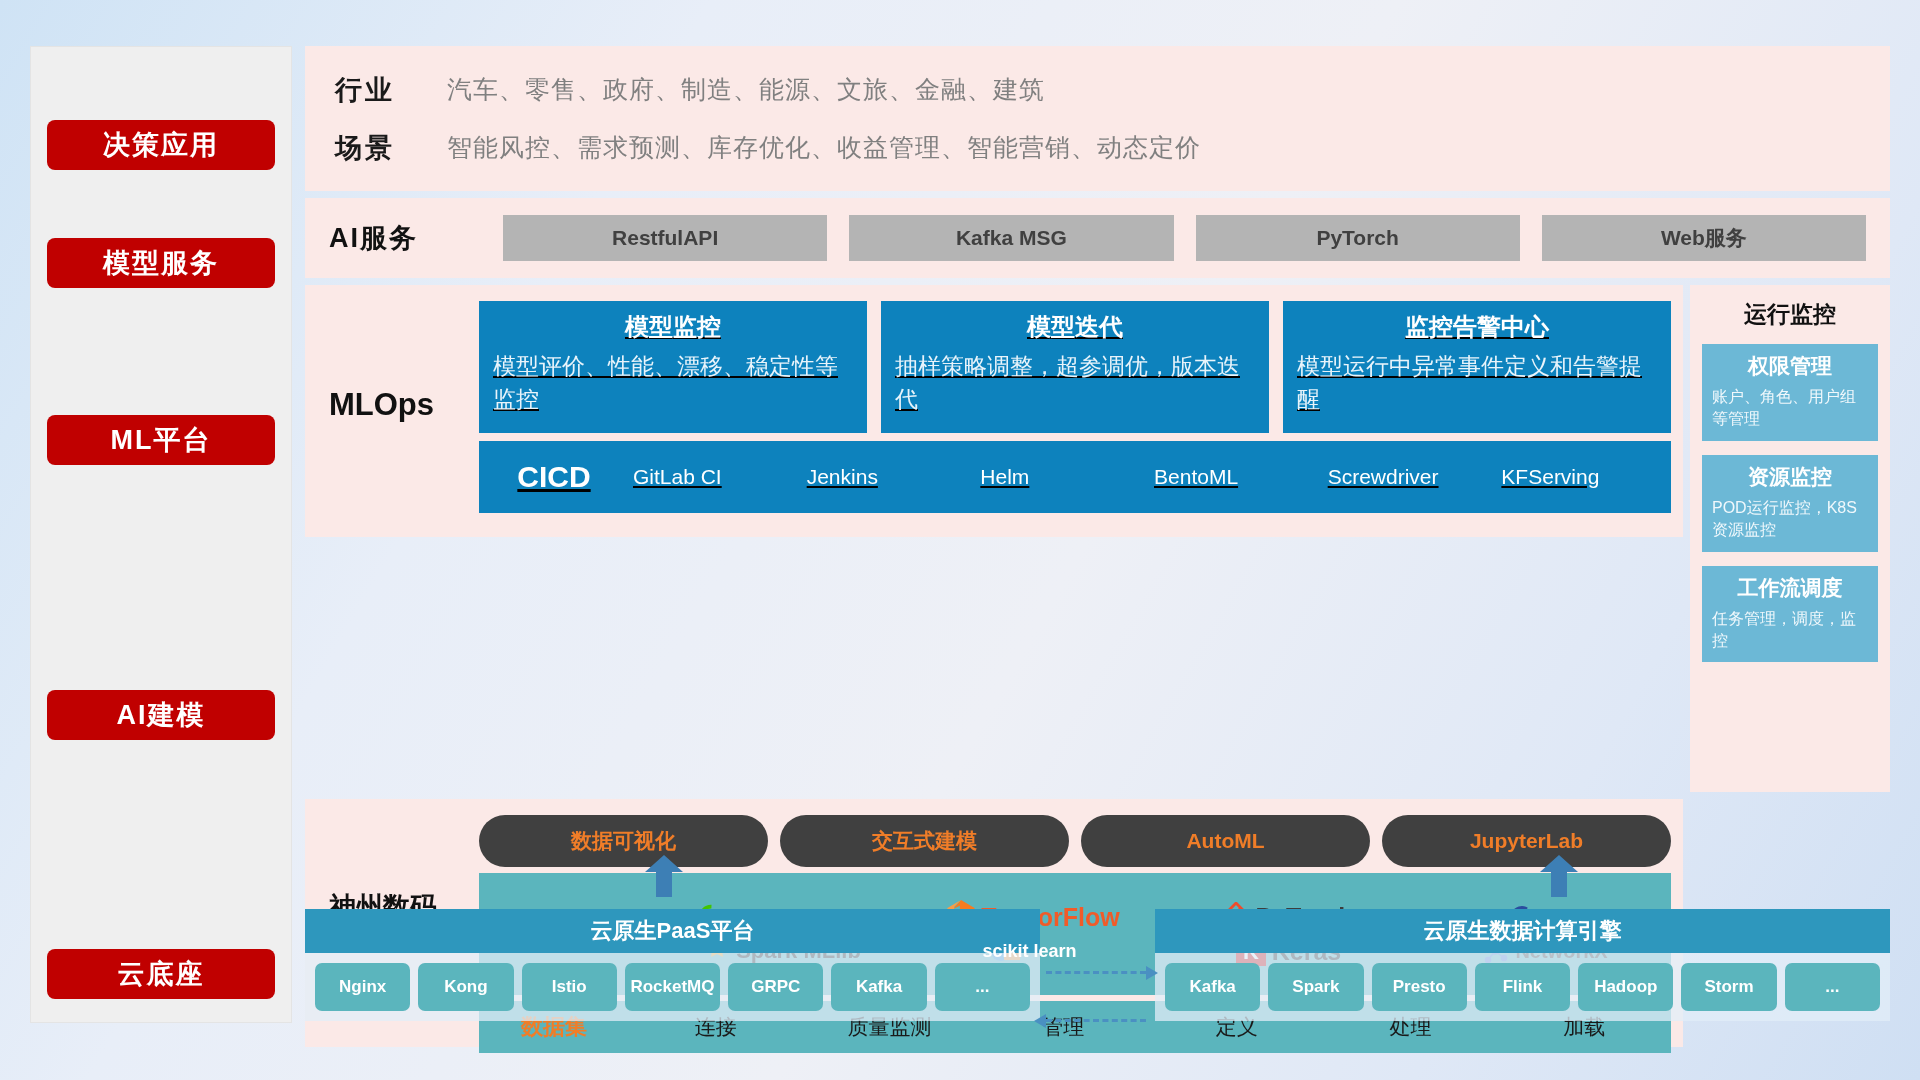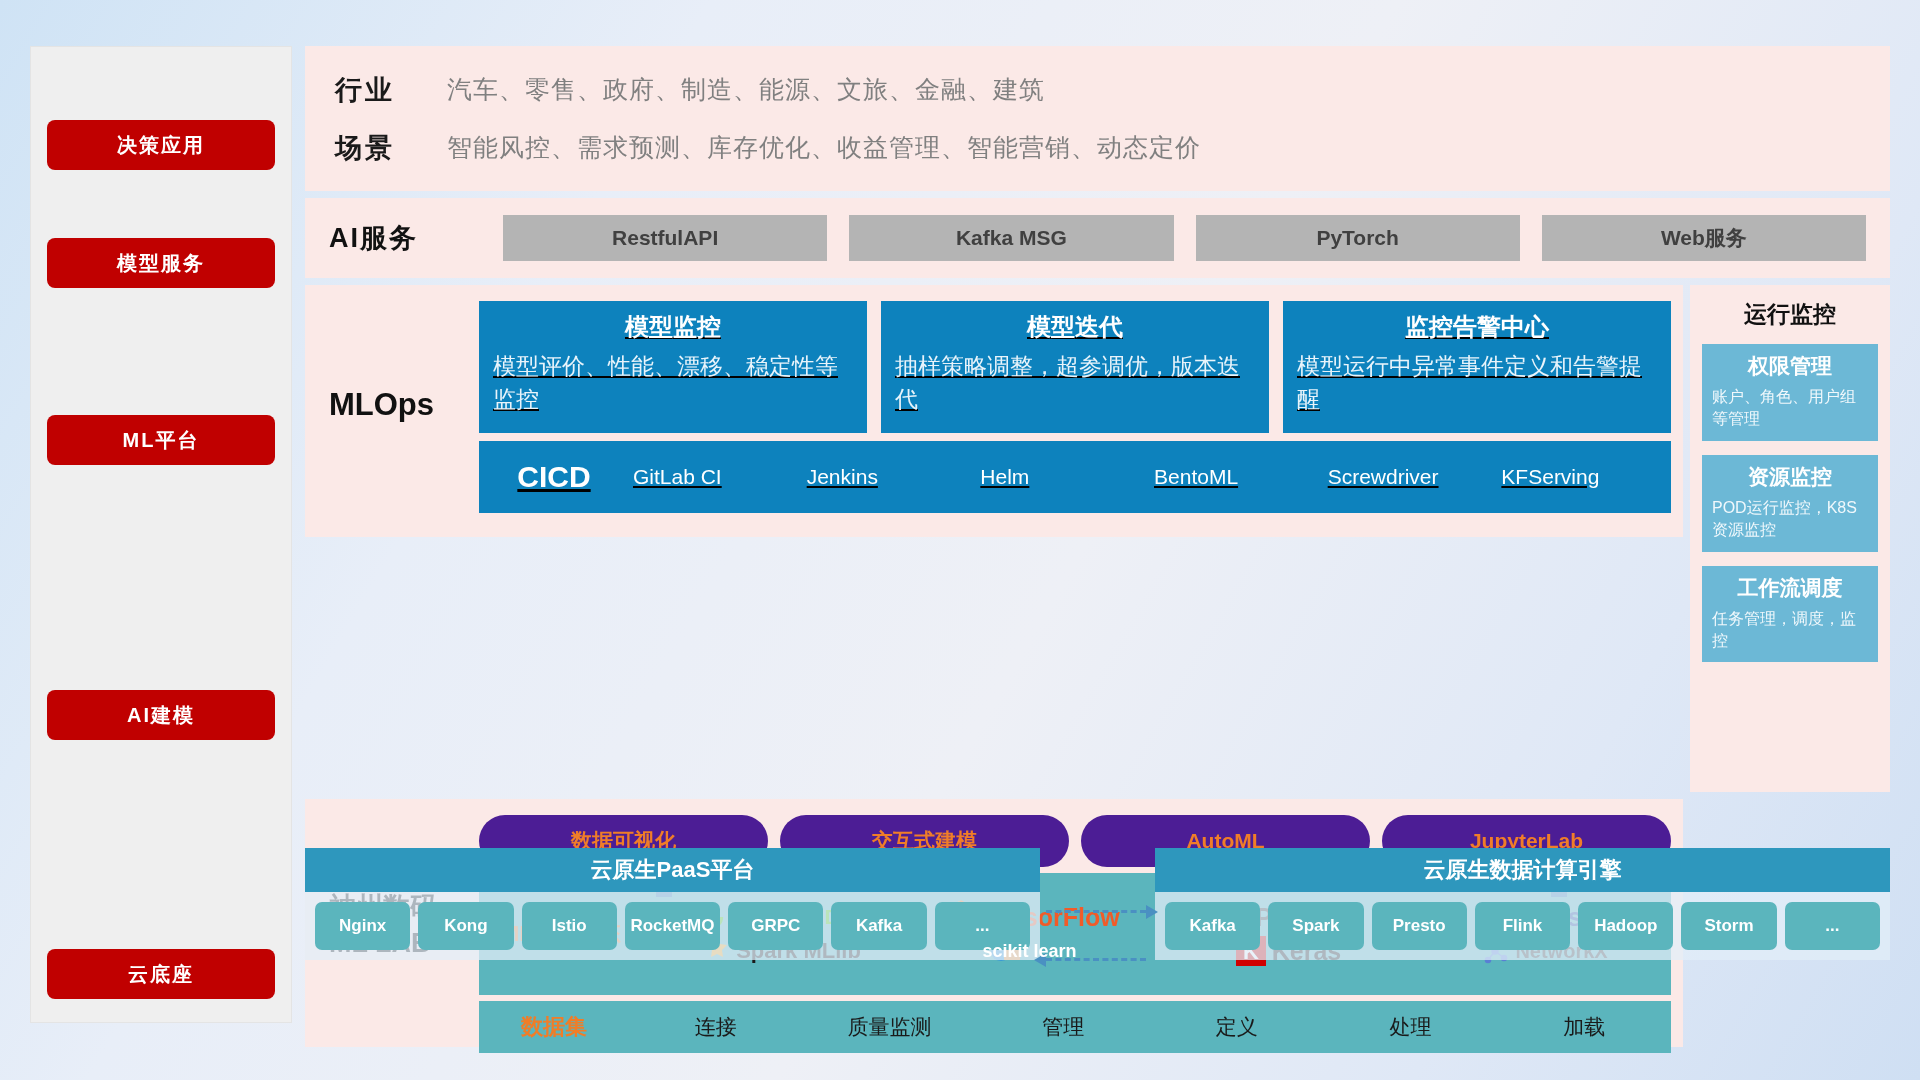--- a/index.html
+++ b/index.html
@@ -12,21 +12,21 @@
   .canvas{position:absolute;inset:0;}
 
   
   .rail{
     position:absolute;left:30px;top:46px;width:260px;height:975px;
     background:#efefef;border:1px solid #e4e4e4;
   }
   .pill{
     position:absolute;left:16px;width:228px;height:50px;
     background:#c00000;border-radius:8px;color:#fff;
-    font-size:20px;font-weight:bold;letter-spacing:2px;
+    font-size:27px;font-weight:bold;letter-spacing:2px;
     display:flex;align-items:center;justify-content:center;
   }
   .pill.p1{top:73px;}
   .pill.p2{top:191px;}
   .pill.p3{top:368px;}
   .pill.p4{top:643px;}
   .pill.p5{top:902px;}
 
   
   .main{position:absolute;left:305px;top:46px;width:1585px;}
@@ -67,40 +67,40 @@
   .cicd .head{width:150px;text-align:center;font-size:30px;font-weight:bold;flex:none;}
   .cicd .items{flex:1;display:flex;}
   .cicd .it{flex:1;font-size:21px;line-height:1.35;padding-left:4px;box-sizing:border-box;}
 
   
   .r4wrap{display:flex;gap:7px;margin-top:7px;}
   .r4{background:#fbe9e7;flex:1;height:248px;display:flex;align-items:flex-start;padding:16px 12px 14px 24px;box-sizing:border-box;}
   .r4 .lbl{width:150px;font-size:27px;font-weight:bold;color:#111;line-height:1.35;padding-top:74px;}
   .r4 .stack{flex:1;display:flex;flex-direction:column;gap:6px;}
   .tabs{display:flex;gap:12px;height:52px;}
-  .tab{flex:1;background:#4c1d95;color:#f07d28;font-size:21px;font-weight:bold;
+  .tab{flex:1;background:#404040;color:#f07d28;font-size:21px;font-weight:bold;
        display:flex;align-items:center;justify-content:center;border-radius:26px;}
   .eco{background:#5bb5bd;height:122px;display:flex;align-items:center;padding-left:22px;box-sizing:border-box;}
   .eco .etitle{width:150px;color:#f07d28;font-size:22px;font-weight:bold;flex:none;}
   .eco .logos{flex:1;display:grid;grid-template-columns:repeat(4,1fr);grid-template-rows:1fr 1fr;align-items:center;}
   .logo{display:flex;align-items:center;gap:6px;justify-content:center;}
   .ds{background:#5bb5bd;height:52px;display:flex;align-items:center;}
   .ds .dhead{width:150px;text-align:center;color:#f07d28;font-size:22px;font-weight:bold;flex:none;}
   .ds .items{flex:1;display:flex;}
   .ds .it{flex:1;text-align:center;color:#1a1a1a;font-size:21px;}
 
   
   .monitor{width:200px;background:#fbe9e7;box-sizing:border-box;padding:14px 12px;}
   .monitor .mtitle{text-align:center;font-size:23px;font-weight:bold;color:#111;margin-bottom:14px;}
   .mcard{background:#6cb8d6;color:#fff;padding:8px 10px 10px;margin-bottom:14px;}
   .mcard .t{text-align:center;font-size:21px;font-weight:bold;margin-bottom:6px;}
   .mcard .d{font-size:16px;line-height:1.4;color:#f0f8fc;}
 
   
-  .cloud{position:absolute;left:305px;top:848px;width:1585px;height:145px;display:flex;align-items:flex-start;}
+  .cloud{position:absolute;left:305px;top:909px;width:1585px;height:145px;display:flex;align-items:flex-start;}
   .cloudbox{width:735px;background:rgba(225,238,248,.75);}
   .cloudbox .chead{background:#2e97bd;color:#fff;height:44px;display:flex;align-items:center;justify-content:center;font-size:22px;font-weight:bold;}
   .cloudbox .crow{display:flex;gap:8px;padding:10px;box-sizing:border-box;}
   .cloudbox .cchip{flex:1;background:#5bb5bd;color:#fff;border-radius:7px;height:48px;
       display:flex;align-items:center;justify-content:center;text-align:center;
       font-size:17px;font-weight:bold;line-height:1.15;padding:0 2px;box-sizing:border-box;}
   .gap{width:115px;position:relative;}
   .arrowline{position:absolute;left:6px;width:100px;border-top:3px dashed #4a90c2;}
   .arrowline.a1{top:62px;}
   .arrowline.a2{top:110px;}

